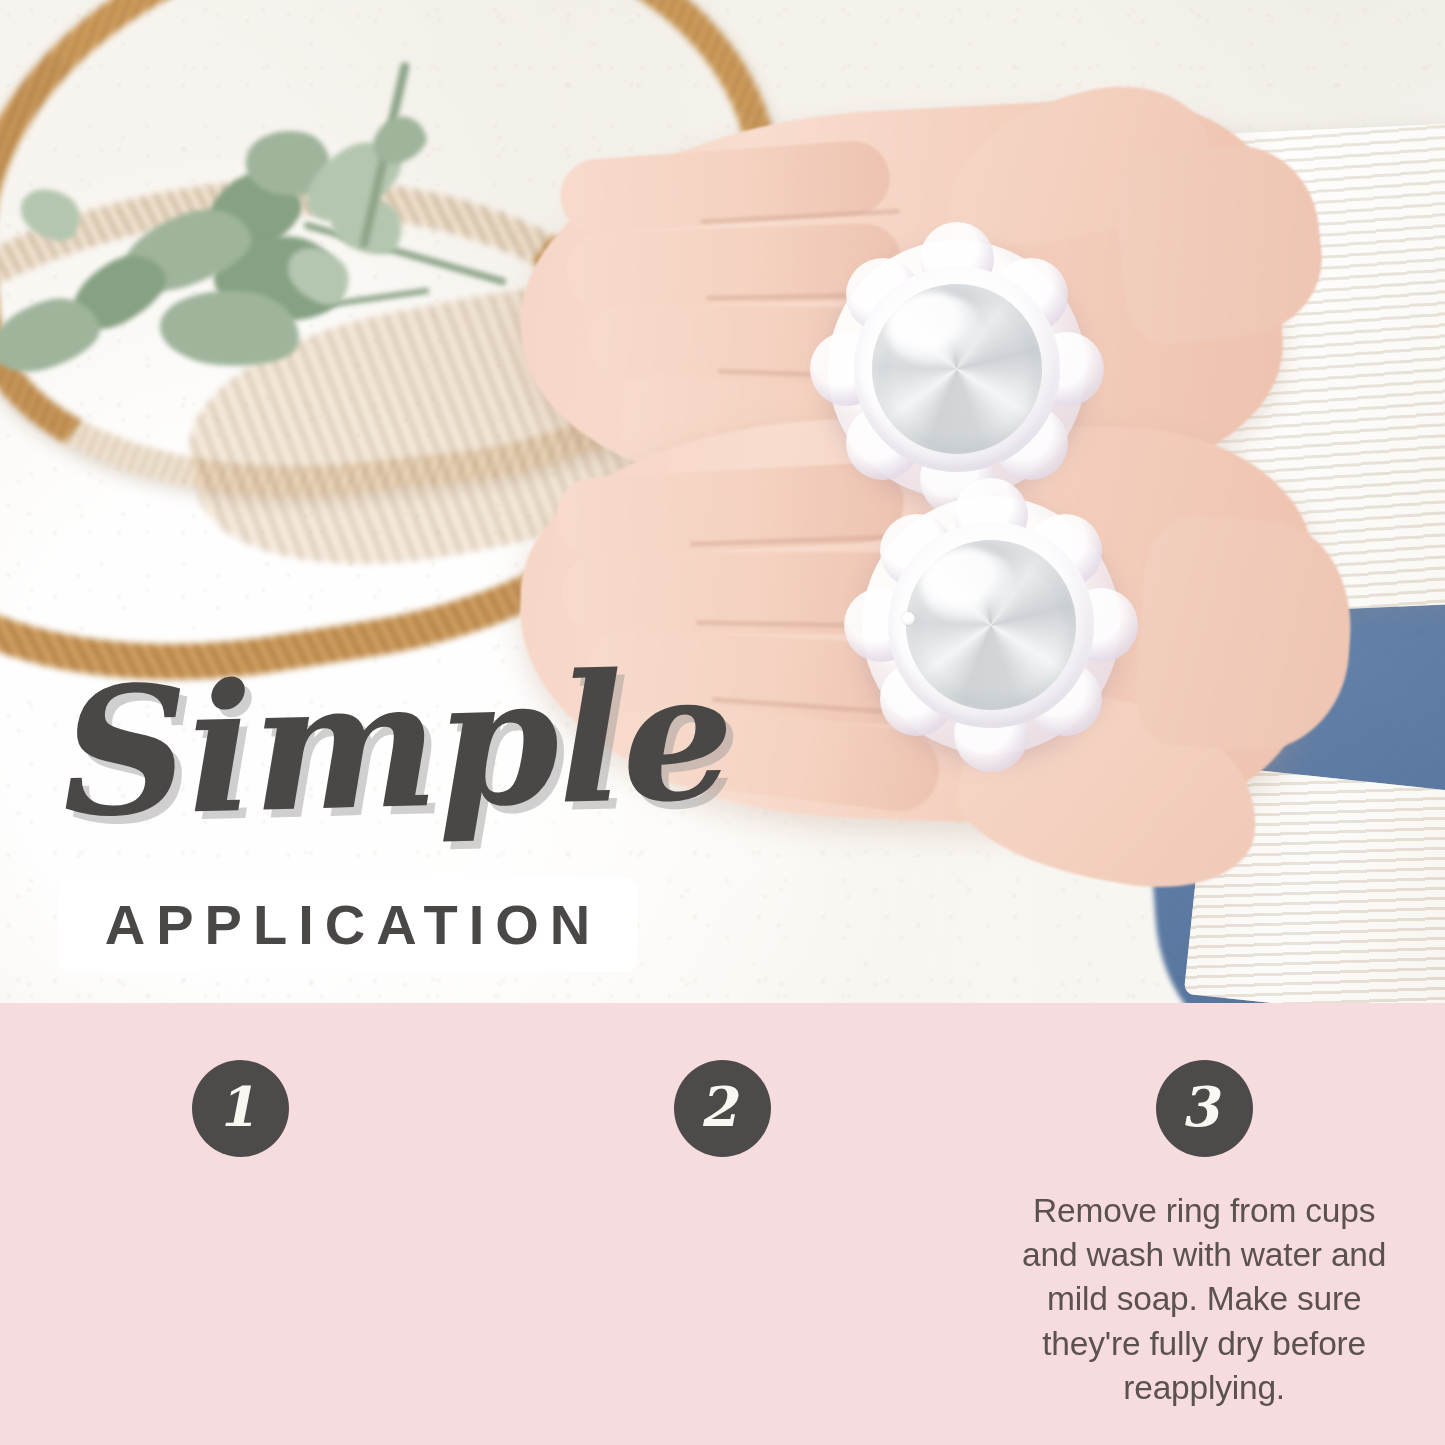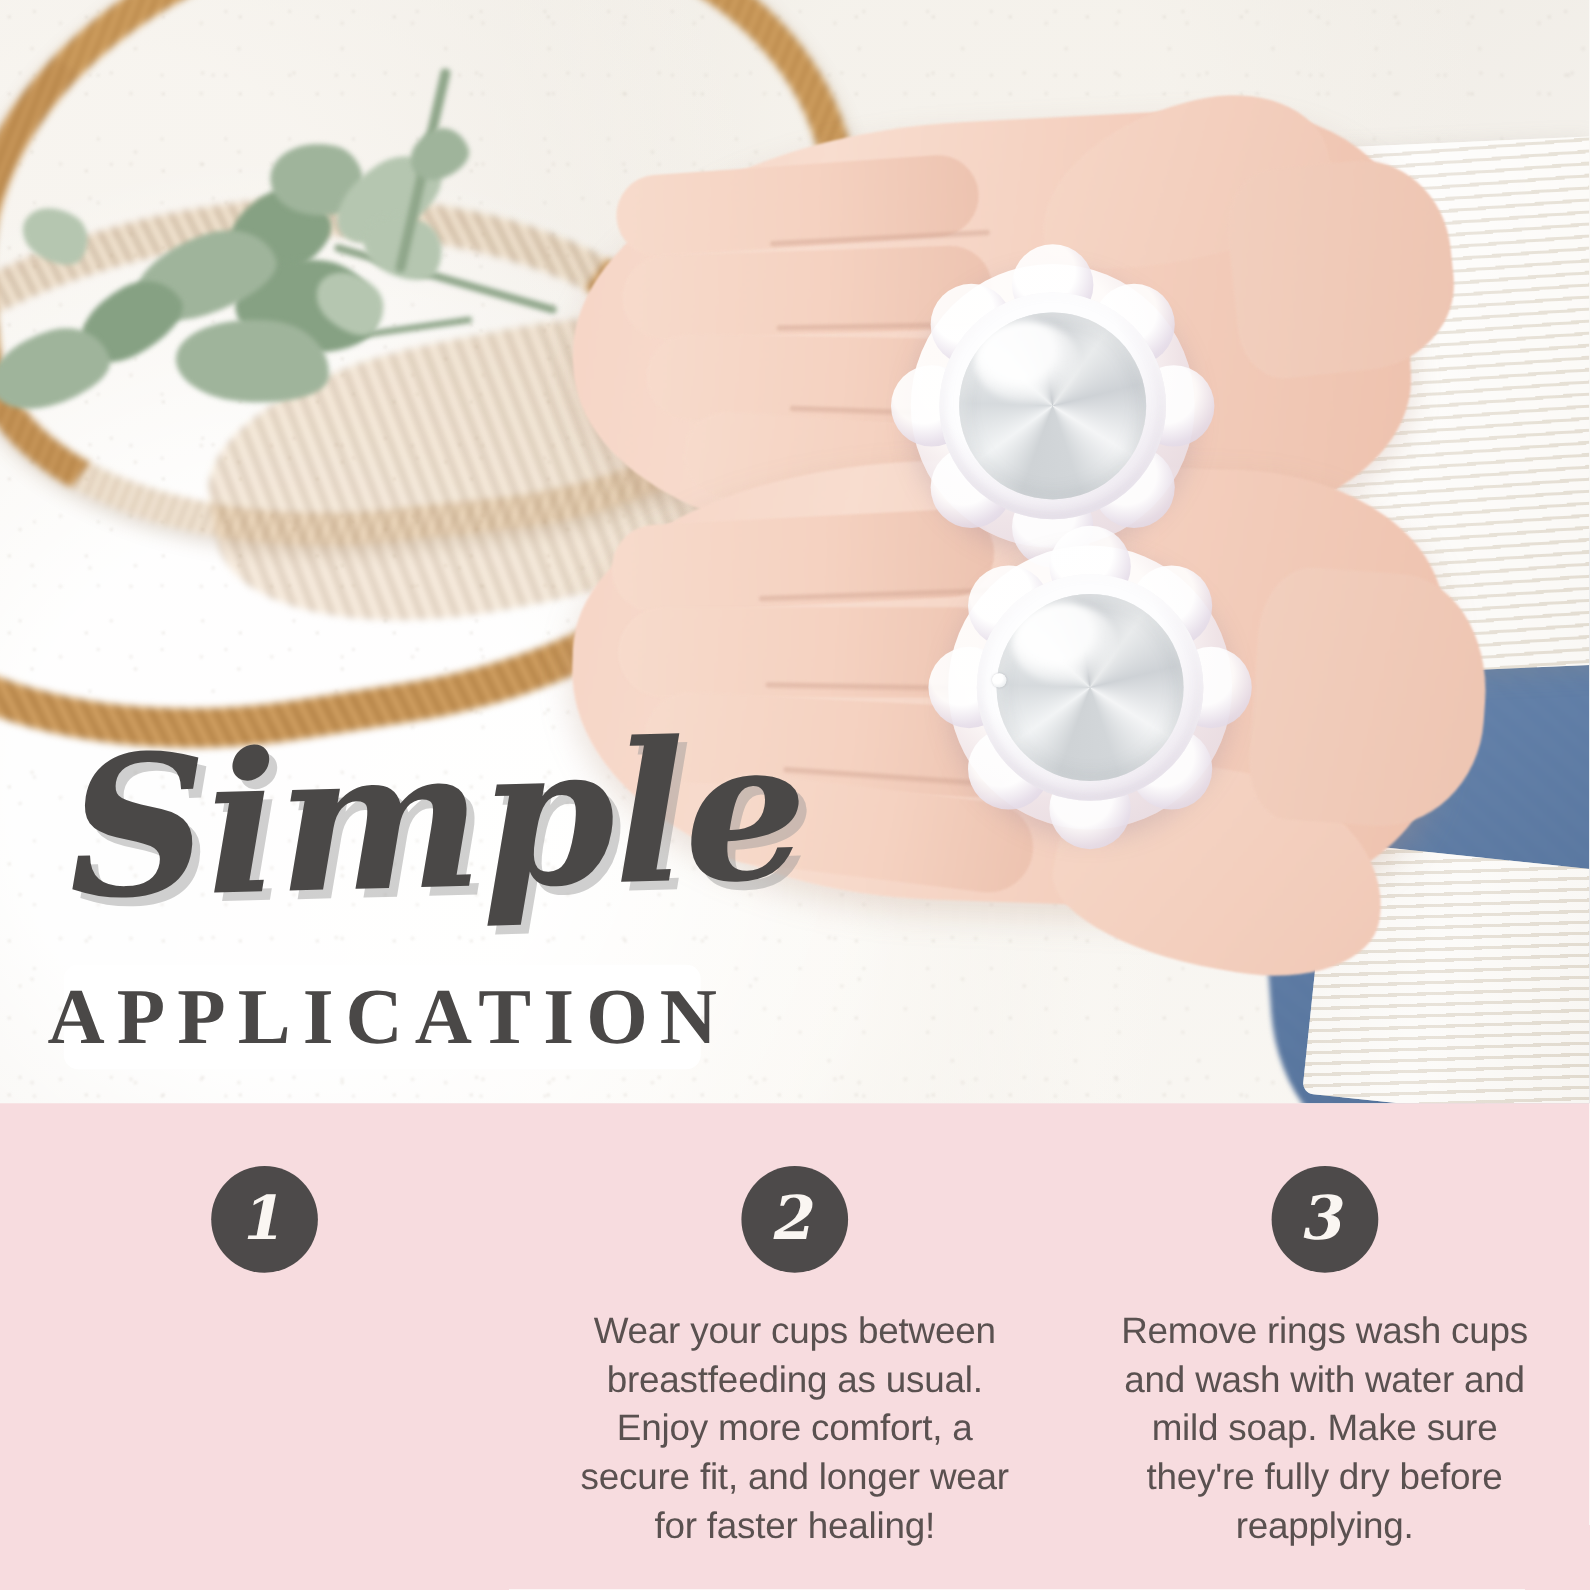--- a/index.html
+++ b/index.html
@@ -381,23 +381,23 @@
     top: 211px;
     width: 579px;
     height: 95px;
     background: #ffffff;
     border-radius: 13px;
     display: flex;
     align-items: center;
     justify-content: center;
   }
   .sub-word {
-    font-family: Liberation Serif, serif;
+    font-family: Liberation Sans, sans-serif;
     font-weight: 700;
-    font-size: 72px;
+    font-size: 56px;
     letter-spacing: 11px;
     color: #4a4847;
     padding-left: 11px;
     white-space: nowrap;
   }
 
   
   .steps-panel {
     position: absolute;
     left: 0;
@@ -571,26 +571,25 @@
       <div class="step s1">
         <div class="step-badge">
           <span class="step-num">1</span>
         </div>
       </div>
 
       <div class="step s2">
         <div class="step-badge">
           <span class="step-num">2</span>
         </div>
-        <div class="step-text">Wear your cups between breastfeeding as usual. Enjoy more comfort, a secure fit, and longer wear for faster healing!</div>
       </div>
 
       <div class="step s3">
         <div class="step-badge">
           <span class="step-num">3</span>
         </div>
-        <div class="step-text">Remove rings wash cups and wash with water and mild soap. Make sure they're fully dry before reapplying.</div>
+        <div class="step-text">Remove ring from cups and wash with water and mild soap. Make sure they're fully dry before reapplying.</div>
       </div>
 
     </div>
   </div>
 
 </div>
 
 </body></html>

